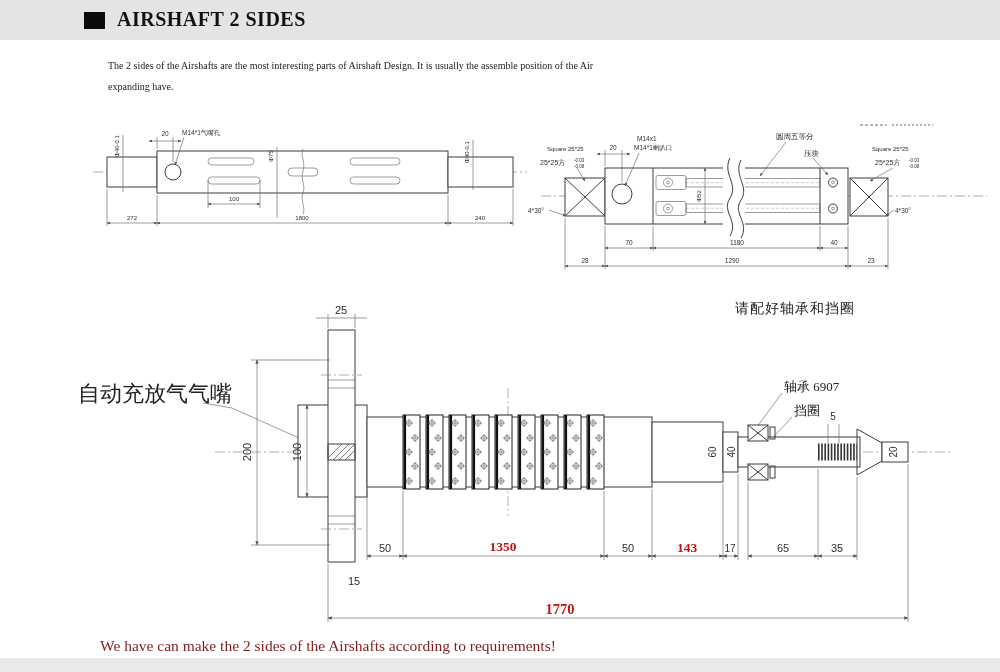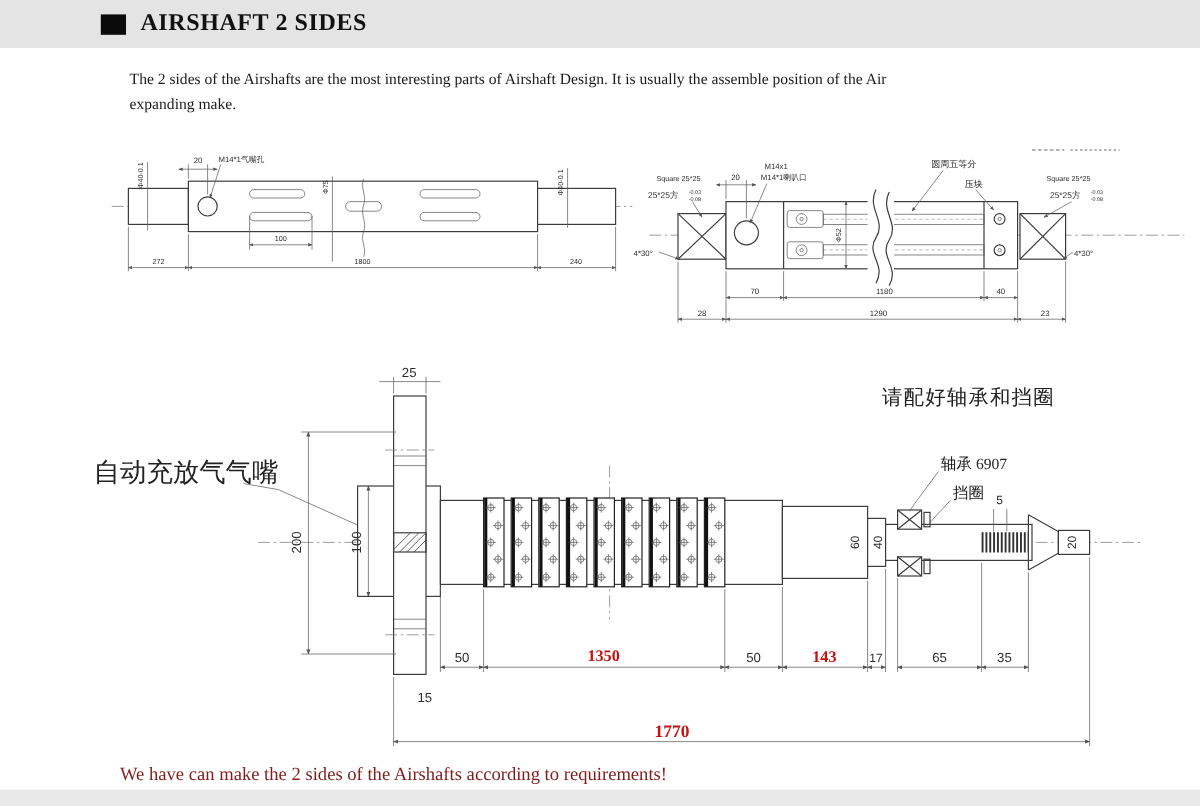--- a/index.html
+++ b/index.html
@@ -2,24 +2,24 @@
 <html><head>
 <meta charset="utf-8">
 <style>
   html,body { margin:0; padding:0; background:#fff; }
   .page { position:relative; width:1000px; height:672px; background:#fff; overflow:hidden;
           font-family:"Liberation Serif", serif; }
   .topbar { position:absolute; left:0; top:0; width:1000px; height:40px; background:#e4e4e4; }
   .title-sq { position:absolute; left:84px; top:12px; width:21px; height:17px; background:#0b0b0b; }
   .page-title { position:absolute; left:117px; top:8px; margin:0; font-size:20px; font-weight:bold;
                 color:#111; letter-spacing:0.5px; font-family:"Liberation Serif", serif; }
-  .intro { position:absolute; left:108px; top:55px; width:810px; font-size:13px; color:#1b1b1b; line-height:21px; }
+  .intro { position:absolute; left:108px; top:55px; width:810px; font-size:10px; color:#1b1b1b; line-height:21px; }
   .intro p { margin:0; }
   .intro .indent { text-indent:27px; }
-  .note-cn { position:absolute; left:735px; top:300px; font-size:17px; color:#222; letter-spacing:1px;margin-top:20px; }
+  .note-cn { position:absolute; left:735px; top:300px; font-size:14px; color:#222; letter-spacing:1px; }
   .footer-text { position:absolute; left:100px; top:637px; margin:0; font-size:15.5px; color:#7f1d1d; }
   .bottombar { position:absolute; left:0; top:658px; width:1000px; height:14px; background:#e9e9e9; }
   svg { position:absolute; overflow:visible; }
   #dwgL { left:85px; top:122px; }
   #dwgR { left:527px; top:120px; }
   #dwgM { left:70px; top:302px; }
   
   .ol  { stroke:#3c3c3c; stroke-width:1;   fill:none; }
   .olw { stroke:#3c3c3c; stroke-width:1;   fill:#fff; }
   .tl  { stroke:#5a5a5a; stroke-width:0.6; fill:none; }
@@ -36,21 +36,21 @@
 
 <div class="page">
 
   <div class="topbar">
     <span class="title-sq"></span>
     <h1 class="page-title">AIRSHAFT 2 SIDES</h1>
   </div>
 
   <div class="intro">
     <p>The 2 sides of the Airshafts are the most interesting parts of Airshaft Design. It is usually the assemble  position of the Air</p>
-    <p>expanding make.</p>
+    <p>expanding have.</p>
   </div>
 
   <svg id="dwgL" width="450" height="130" viewBox="0 0 450 130">
     <defs>
       <marker id="arrL" viewBox="0 0 10 10" refX="9" refY="5" markerWidth="6" markerHeight="6" orient="auto-start-reverse">
         <path d="M0,1 L10,5 L0,9 z" fill="#555"></path>
       </marker>
     </defs>
     <line class="cl" x1="8" y1="50" x2="442" y2="50"></line>
     <g>

